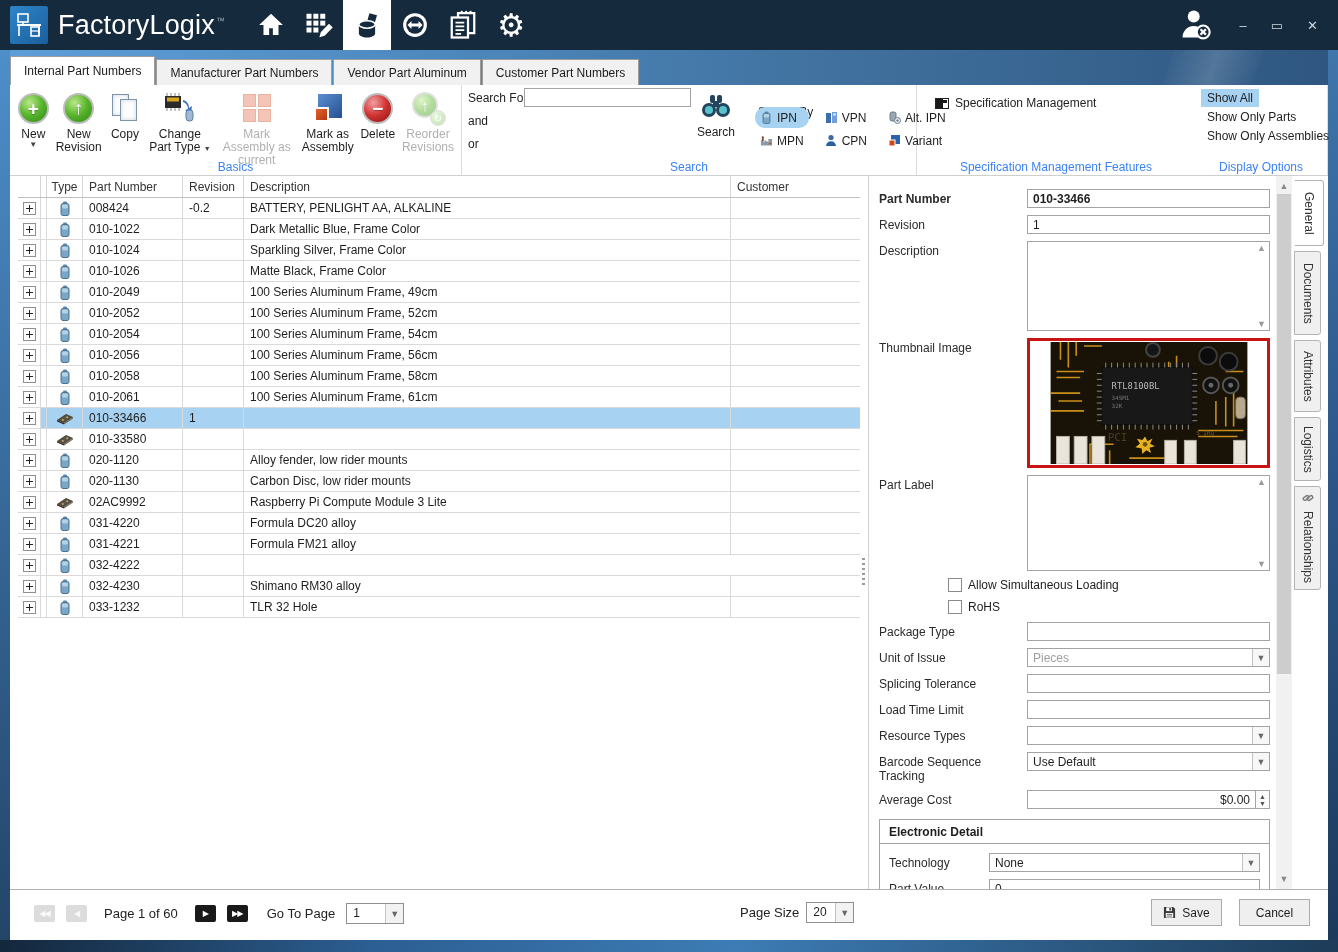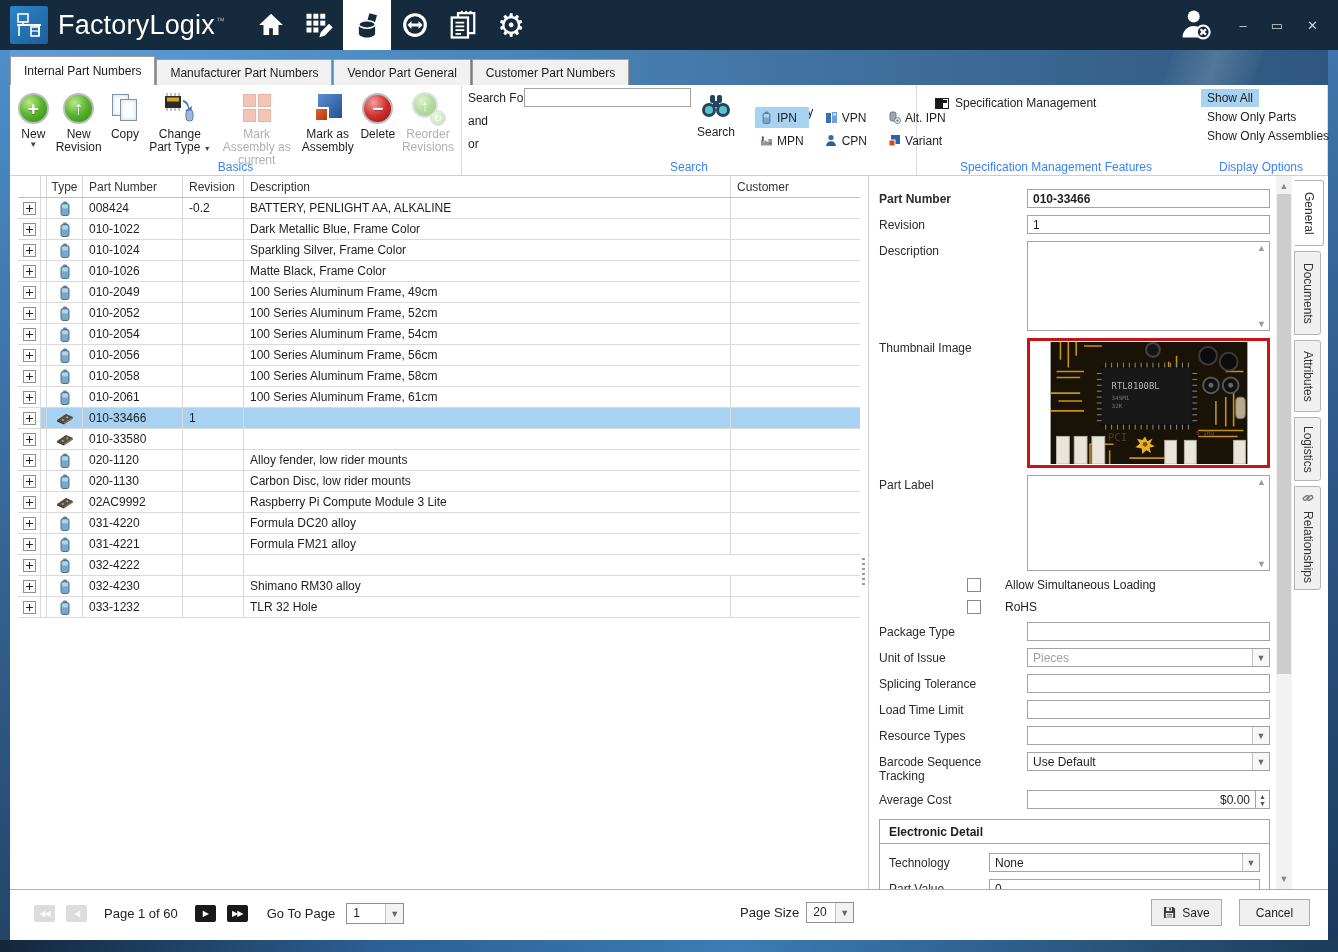--- a/index.html
+++ b/index.html
@@ -61,21 +61,21 @@
   .asm-ic .red  { position:absolute; left:0; bottom:0; width:15px; height:15px; background:linear-gradient(135deg,#e2602c,#b23a10); border:2px solid #fff; }
   .reorder-ic { position:relative; width:32px; height:32px; opacity:.45; }
   .reorder-ic .o1 { position:absolute; left:0; top:0; }
   .reorder-ic .o2 { position:absolute; right:-2px; bottom:-2px; width:16px; height:16px; border-radius:50%; border:1px solid #bcbcbc; background:radial-gradient(circle at 35% 28%,#cfeab2,#7cc35a); color:#fff; font-size:10px; display:flex; align-items:center; justify-content:center; }
 
   .g-search { width:455px; position:relative; }
   .s-lbl { position:absolute; font-size:12px; color:#1e1e1e; }
   .searchfor-input { position:absolute; left:62px; top:3px; width:167px; height:19px; border:1px solid #a3a3a3; font-size:12px; padding:0 4px; font-family:inherit; }
   .bigbtn.searchbtn { position:absolute; left:232px; top:1px; }
   .searchby-grid { position:absolute; left:293px; top:22px; display:grid; grid-template-columns:max-content max-content max-content; column-gap:11px; row-gap:2px; }
-  .modebtn { display:flex; align-items:center; gap:4px; height:21px; padding:0 5px; font-size:12px; cursor:pointer; border-radius:1px; }
+  .modebtn { display:flex; align-items:center; gap:4px; height:21px; padding:0 5px; font-size:12px; cursor:pointer; border-radius:10px; }
   .modebtn.selected { background:#a8d2f1; }
   .mode-ic { width:13px; height:13px; display:inline-flex; align-items:center; justify-content:center; }
 
   .g-display { width:133px; padding-top:4px; }
   .dispopt { display:inline-block; clear:both; float:left; padding:2px 6px; margin:0 0 1px 2px; font-size:12px; cursor:pointer; white-space:nowrap; }
   .dispopt.selected { background:#a8d2f1; }
 
   .g-spec { flex:1; border-right:none; }
   .specitem { display:flex; align-items:center; gap:6px; margin:8px 0 0 14px; font-size:12px; cursor:pointer; }
   .spec-ic { width:14px; height:11px; border:1px solid #222; background:linear-gradient(90deg,#1a1a1a 55%,#fff 55%); position:relative; }
@@ -110,21 +110,21 @@
   .frow .flabel { width:148px; flex:0 0 auto; padding-top:3px; color:#2b2b2b; }
   .frow .fctl { flex:1; }
   .flabel.bold { font-weight:bold; }
   .tin { width:100%; height:19px; border:1px solid #a3a3a3; font-size:12px; padding:0 5px; font-family:inherit; color:#1e1e1e; }
   .tin.bold { font-weight:bold; }
   .tin.right { text-align:right; }
   .tarea { position:relative; width:100%; border:1px solid #a3a3a3; background:#fff; }
   .tarea .sb { position:absolute; right:0; top:0; bottom:0; width:15px; display:flex; flex-direction:column; justify-content:space-between; align-items:center; padding:2px 0; }
   .tarea .sb span { font-size:9px; color:#9a9a9a; line-height:8px; }
   .thumbbox { border:3px solid #c81414; background:#fff; height:130px; display:flex; align-items:center; justify-content:center; }
-  .chkrow { display:flex; align-items:center; gap:24px; margin:0 0 8px 88px; }
+  .chkrow { display:flex; align-items:center; gap:6px; margin:0 0 8px 69px; }
   .chk { width:14px; height:14px; border:1px solid #8a8a8a; background:#fff; flex:0 0 auto; cursor:pointer; }
   .sel { display:flex; height:19px; border:1px solid #a3a3a3; background:#fff; cursor:pointer; }
   .sel .seltext { flex:1; padding:2px 5px; overflow:hidden; white-space:nowrap; }
   .sel .seltext.ph { color:#a0a0a0; }
   .sel .selarrow { width:17px; border-left:1px solid #c3c3c3; background:#f7f7f7; display:flex; align-items:center; justify-content:center; color:#6a6a6a; font-size:9px; }
   .spinwrap { display:flex; }
   .spinwrap .tin { flex:1; }
   .spinner { width:14px; height:19px; border:1px solid #a3a3a3; border-left:none; display:flex; flex-direction:column; align-items:center; justify-content:center; font-size:7px; color:#555; line-height:7px; background:#fbfbfb; }
   .groupbox { border:1px solid #a3a3a3; margin-top:10px; }
   .groupbox .gbhead { padding:5px 9px 4px; border-bottom:1px solid #a3a3a3; font-weight:bold; color:#1e1e1e; }
@@ -242,21 +242,21 @@
 <div class="frame-left"></div>
 <div class="frame-right"></div>
 <div class="frame-bottom"></div>
 
 <div class="app">
 
   <div class="tabrow">
     <div class="streak"></div>
     <div class="tab active">Internal Part Numbers</div>
     <div class="tab">Manufacturer Part Numbers</div>
-    <div class="tab">Vendor Part General</div>
+    <div class="tab">Vendor Part Aluminum</div>
     <div class="tab">Customer Part Numbers</div>
   </div>
 
   <div class="ribbon">
 
     <div class="rgroup g-basics">
       <div class="bigbtn" style="width:42px">
         <div class="ic">
             <div class="orb green">
               <span class="g">+</span>

